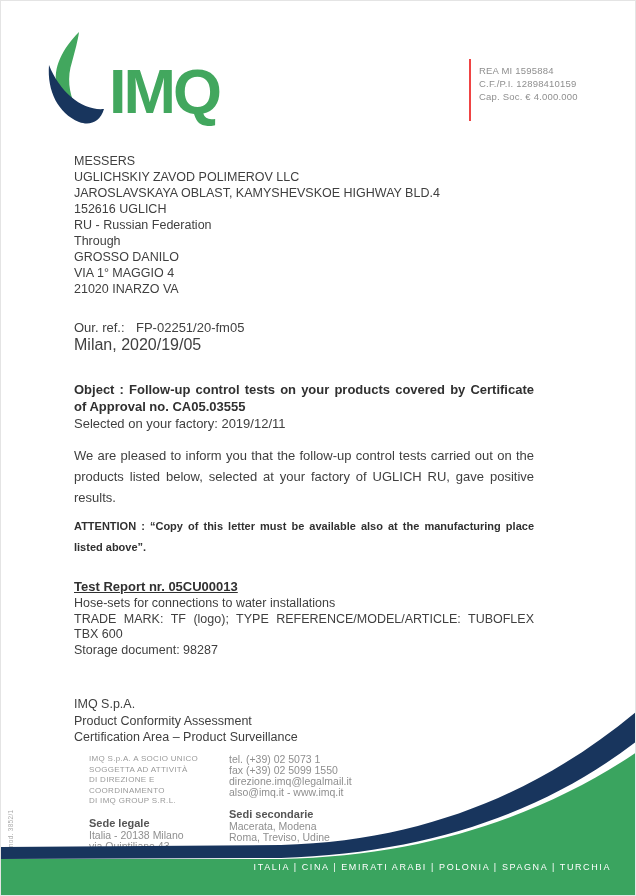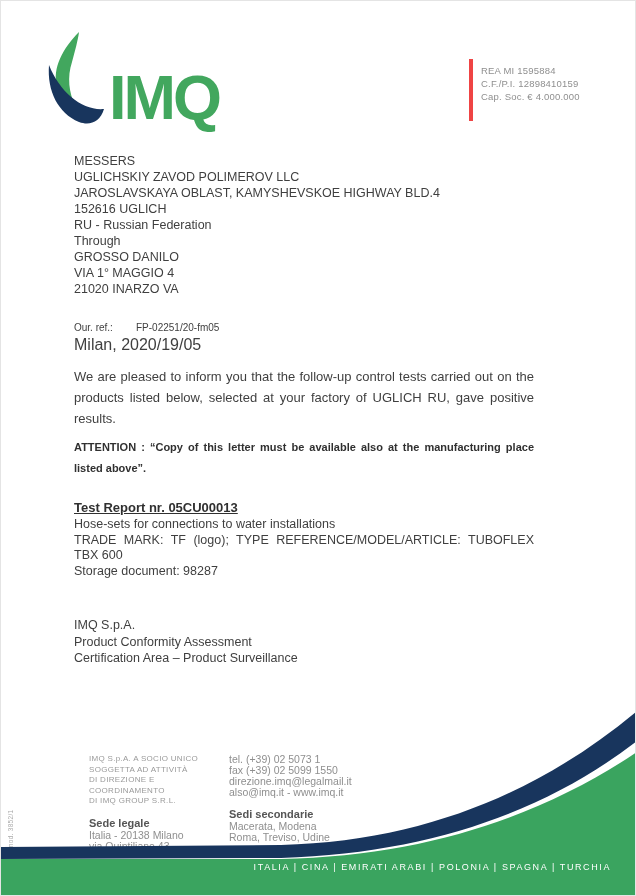--- a/index.html
+++ b/index.html
@@ -4,35 +4,35 @@
 <style>
   html,body { margin:0; padding:0; background:#f2f2f2; }
   .page {
     position:relative; width:636px; height:896px; margin:0 auto;
     background:#ffffff; overflow:hidden; box-sizing:border-box;
     border:1px solid #e4e4e4;
     font-family:"Liberation Sans", sans-serif;
     color:#3f3f3f;
   }
   
-  .logo { position:absolute; left:44px; top:30px; display:flex; align-items:flex-end; }
+  .logo { position:absolute; left:44px; top:30px; display:flex; align-items:center; }
   .logo-swoosh { width:62px; height:98px; }
   .logo-word {
     font-size:63px; font-weight:800; letter-spacing:-3px;
     color:#42a75e; line-height:1; margin-left:2px; margin-top:22px;
   }
   .registry {
     position:absolute; left:468px; top:58px; width:150px; height:52px;
-    border-left:4px solid #ef4444; padding:5px 0 5px 8px;
+    border-left:2px solid #ef4444; padding:5px 0 5px 8px;
     font-size:9.5px; line-height:13px; color:#8f8f8f; letter-spacing:0.2px;
   }
   
   .letter { position:absolute; left:73px; top:152px; width:460px; }
   .addr { font-size:12.5px; line-height:16px; }
-  .refrow { margin-top:22px; font-size:10px; line-height:17px; display:flex;align-items:flex-end; }
+  .refrow { margin-top:22px; font-size:13px; line-height:17px; display:flex;align-items:flex-end; }
   .reflabel { width:62px; }
   .placedate { font-size:16px; line-height:17px; }
   .obj { margin-top:28px; }
   .bold { font-weight:bold; color:#303030; }
   .justify { text-align:justify; }
   p { margin:0; }
   .objhead { font-size:13px; line-height:17px; }
   .objsel { font-size:13px; line-height:17px; }
   .para { margin-top:13px; font-size:13px; line-height:21px; }
   .attn { margin-top:8px; font-size:11px; line-height:21px; }
@@ -91,20 +91,24 @@
         <div>VIA 1° MAGGIO 4</div>
         <div>21020 INARZO VA</div>
       </div>
 
     <div class="refrow">
       <span class="reflabel">Our. ref.:</span>
       <span>FP-02251/20-fm05</span>
     </div>
     <div class="placedate">Milan,  2020/19/05</div>
 
+    <div class="obj">
+      <p class="objhead bold justify">Object : Follow-up control tests on your products covered by Certificate of Approval no. CA05.03555</p>
+      <p class="objsel">Selected on your factory: 2019/12/11</p>
+    </div>
 
     <p class="para justify">We are pleased to inform you that the follow-up control tests carried out on the products listed below, selected at your factory of UGLICH RU, gave positive results.</p>
 
     <p class="attn bold justify">ATTENTION : “Copy of this letter must be available also at the manufacturing place listed above”.</p>
 
     <div class="report">
       <p class="rephead bold">Test Report nr. 05CU00013</p>
       <div class="repline justify">
           <div>Hose-sets for connections to water installations</div>
           <div>TRADE MARK: TF (logo);  TYPE REFERENCE/MODEL/ARTICLE: TUBOFLEX TBX 600</div>

